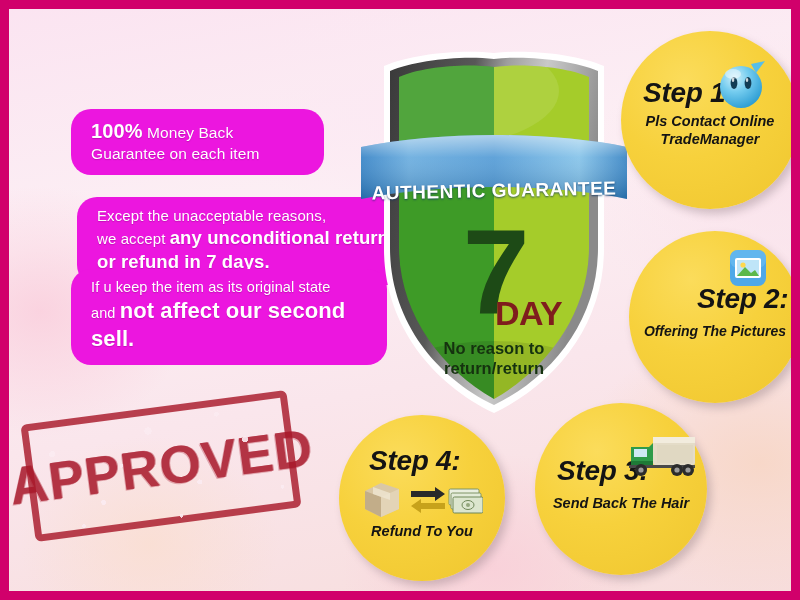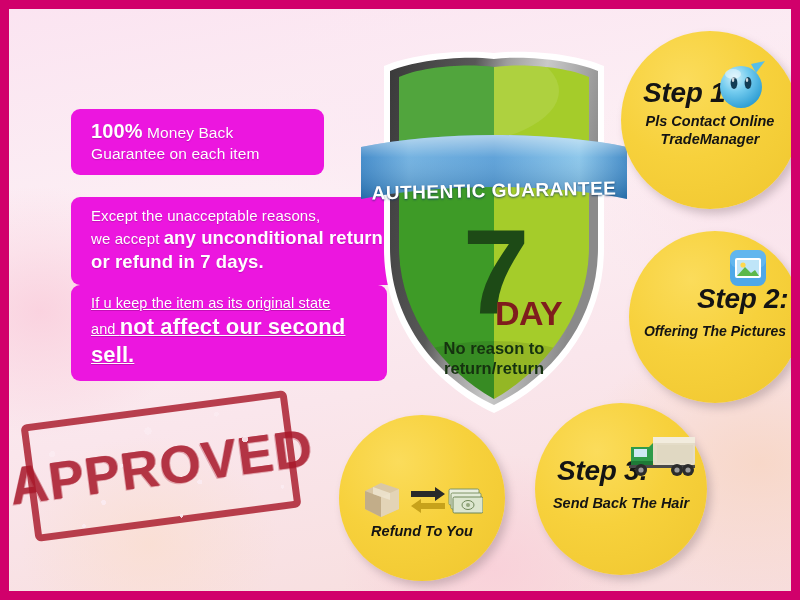--- a/index.html
+++ b/index.html
@@ -26,33 +26,33 @@
       radial-gradient(ellipse 230px 150px at 50% 18%, rgba(252,233,243,.9) 0%, rgba(252,233,243,0) 75%),
       radial-gradient(ellipse 300px 220px at 100% 30%, rgba(250,226,235,.8) 0%, rgba(250,226,235,0) 70%),
       linear-gradient(170deg, #FBE4F1 0%, #FCEFF4 34%, #FAE6EC 62%, #F7DDDC 100%);
   }
   
   .banner {
     position: absolute;
     background: #EC16DF;
     color: #FFFFFF;
     padding: 9px 16px 11px 20px;
-    border-radius: 9px;
+    border-radius: 20px;
     line-height: 1.30;
     letter-spacing: .1px;
     text-shadow: 0 1px 1px rgba(120,0,110,.35);
     box-sizing: border-box;
   }
   .banner .lt { font-weight: 400; }
   .banner .bd { font-weight: 700; }
   #banner1 { left: 62px;  top: 100px; width: 253px; font-size: 15.5px; }
   #banner1 .big { font-size: 20px; font-weight: 700; }
-  #banner2 { left: 62px;  top: 188px; width: 336px; font-size: 15px; }
+  #banner2 { left: 68px;  top: 188px; width: 336px; font-size: 15px; }
   #banner2 .bd { font-size: 18.5px; }
-  #banner3 { left: 62px;  top: 276px; width: 316px; font-size: 14.5px; text-decoration: underline; }
+  #banner3 { left: 62px;  top: 260px; width: 316px; font-size: 14.5px; }
   #banner3 .bd { font-size: 22px; }
 
   
   #stamp {
     position: absolute;
     left: 18px; top: 398px;
     width: 268px; height: 118px;
     transform: rotate(-7.5deg);
   }
   #stamp .frame {
@@ -321,20 +321,21 @@
         <circle cx="50" cy="39" r="6" fill="#2B2B2B"></circle>
         <circle cx="50" cy="39" r="2.6" fill="#9B9B9B"></circle>
         <circle cx="61" cy="39" r="6" fill="#2B2B2B"></circle>
         <circle cx="61" cy="39" r="2.6" fill="#9B9B9B"></circle>
       </svg>
     </div>
     <div class="desc">Send Back The Hair</div>
   </div>
 
   <div class="step" id="step4">
+    <div class="title">Step 4:</div>
     <div class="icon-slot" id="icon-ref">
       <svg width="122" height="44" viewBox="0 0 122 44">
 
         <g>
           <path d="M4 14 L20 6 L38 12 L38 32 L20 40 L4 32 Z" fill="#D9C7A6"></path>
           <path d="M4 14 L20 20 L20 40 L4 32 Z" fill="#C2AD89"></path>
           <path d="M20 20 L38 12 L38 32 L20 40 Z" fill="#E3D4B7"></path>
           <path d="M12 10 L29 16 L29 23 L12 17 Z" fill="#EFE6D2" opacity=".8"></path>
         </g>
 

